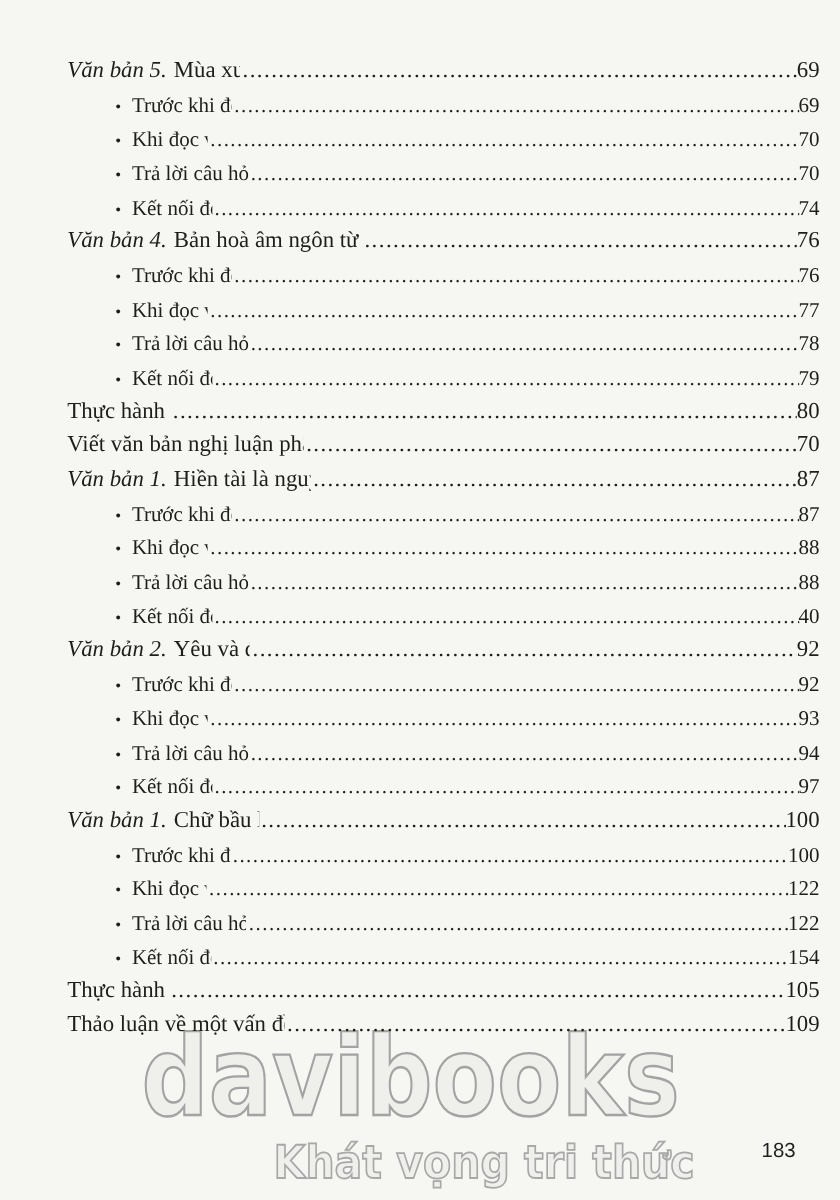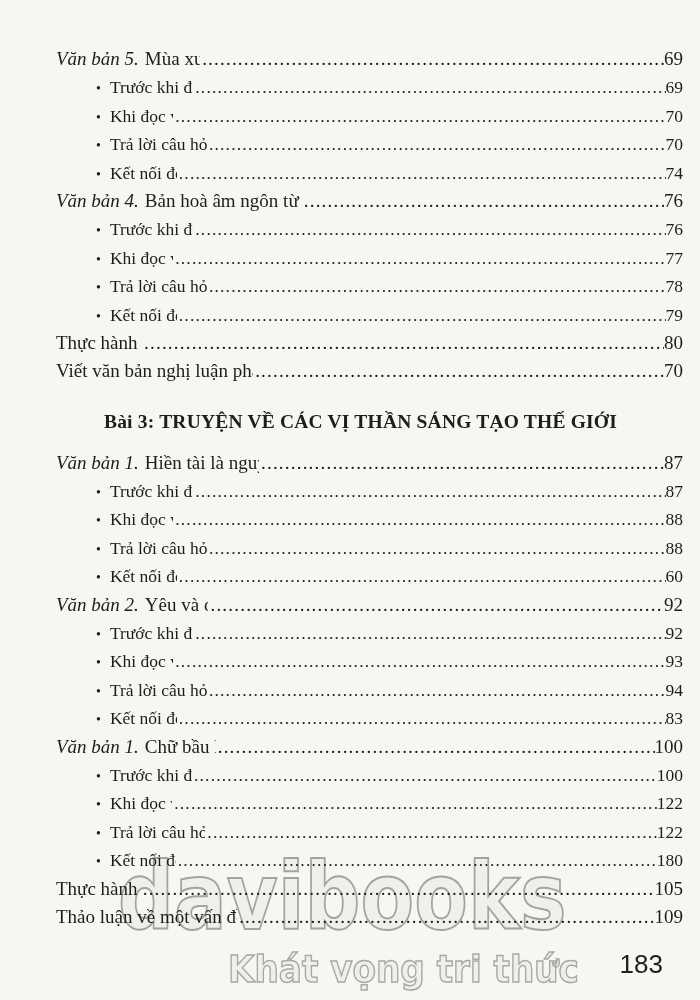--- a/index.html
+++ b/index.html
@@ -105,21 +105,21 @@
     transform: scaleX(0.9);
     transform-origin: left top;
   }
 
   
   .page-number {
     position: absolute;
     right: 37px;
     top: 949px;
     font-family: "Liberation Sans", "DejaVu Sans", sans-serif;
-    font-size: 26px;
+    font-size: 17px;
     color: #1f1f1f;
     z-index: 2;
   }
 </style>
 </head>
 <body>
 
 <div class="page">
 
   <div class="watermark" aria-hidden="true">
@@ -221,21 +221,20 @@
   <div class="toc-row">
 
     <span class="entry-label">Viết văn bản nghị luận phân tích, đánh giá một tác phẩm thơ</span>
     <span class="dots"></span>
     <span class="pagenum">70</span>
   </div>
 </div>
   </section>
 
   <section class="toc-section">
-    <h2 class="section-heading">Bài 3: TRUYỆN VỀ CÁC VỊ THẦN SÁNG TẠO THẾ GIỚI</h2>
     <div class="entries">
   <div class="toc-row">
 
     <span class="prefix">Văn bản 1.</span>
     <span class="entry-label">Hiền tài là nguyên khí của quốc gia</span>
     <span class="dots"></span>
     <span class="pagenum">87</span>
   </div>
 
   <div class="toc-row bullet">
@@ -260,21 +259,21 @@
     <span class="entry-label">Trả lời câu hỏi sau văn bản</span>
     <span class="dots"></span>
     <span class="pagenum">88</span>
   </div>
 
   <div class="toc-row bullet">
     <span class="bullet-marker">•</span>
 
     <span class="entry-label">Kết nối đọc - viết</span>
     <span class="dots"></span>
-    <span class="pagenum">60</span>
+    <span class="pagenum">40</span>
   </div>
 
   <div class="toc-row">
 
     <span class="prefix">Văn bản 2.</span>
     <span class="entry-label">Yêu và đồng cảm</span>
     <span class="dots"></span>
     <span class="pagenum">92</span>
   </div>
 
@@ -300,21 +299,21 @@
     <span class="entry-label">Trả lời câu hỏi sau văn bản</span>
     <span class="dots"></span>
     <span class="pagenum">94</span>
   </div>
 
   <div class="toc-row bullet">
     <span class="bullet-marker">•</span>
 
     <span class="entry-label">Kết nối đọc - viết</span>
     <span class="dots"></span>
-    <span class="pagenum">83</span>
+    <span class="pagenum">97</span>
   </div>
 
   <div class="toc-row">
 
     <span class="prefix">Văn bản 1.</span>
     <span class="entry-label">Chữ bầu lên nhà thơ</span>
     <span class="dots"></span>
     <span class="pagenum">100</span>
   </div>
 
@@ -340,21 +339,21 @@
     <span class="entry-label">Trả lời câu hỏi sau văn bản</span>
     <span class="dots"></span>
     <span class="pagenum">122</span>
   </div>
 
   <div class="toc-row bullet">
     <span class="bullet-marker">•</span>
 
     <span class="entry-label">Kết nối đọc - viết</span>
     <span class="dots"></span>
-    <span class="pagenum">180</span>
+    <span class="pagenum">154</span>
   </div>
 
   <div class="toc-row">
 
     <span class="entry-label">Thực hành tiếng việt</span>
     <span class="dots"></span>
     <span class="pagenum">105</span>
   </div>
 
   <div class="toc-row">

